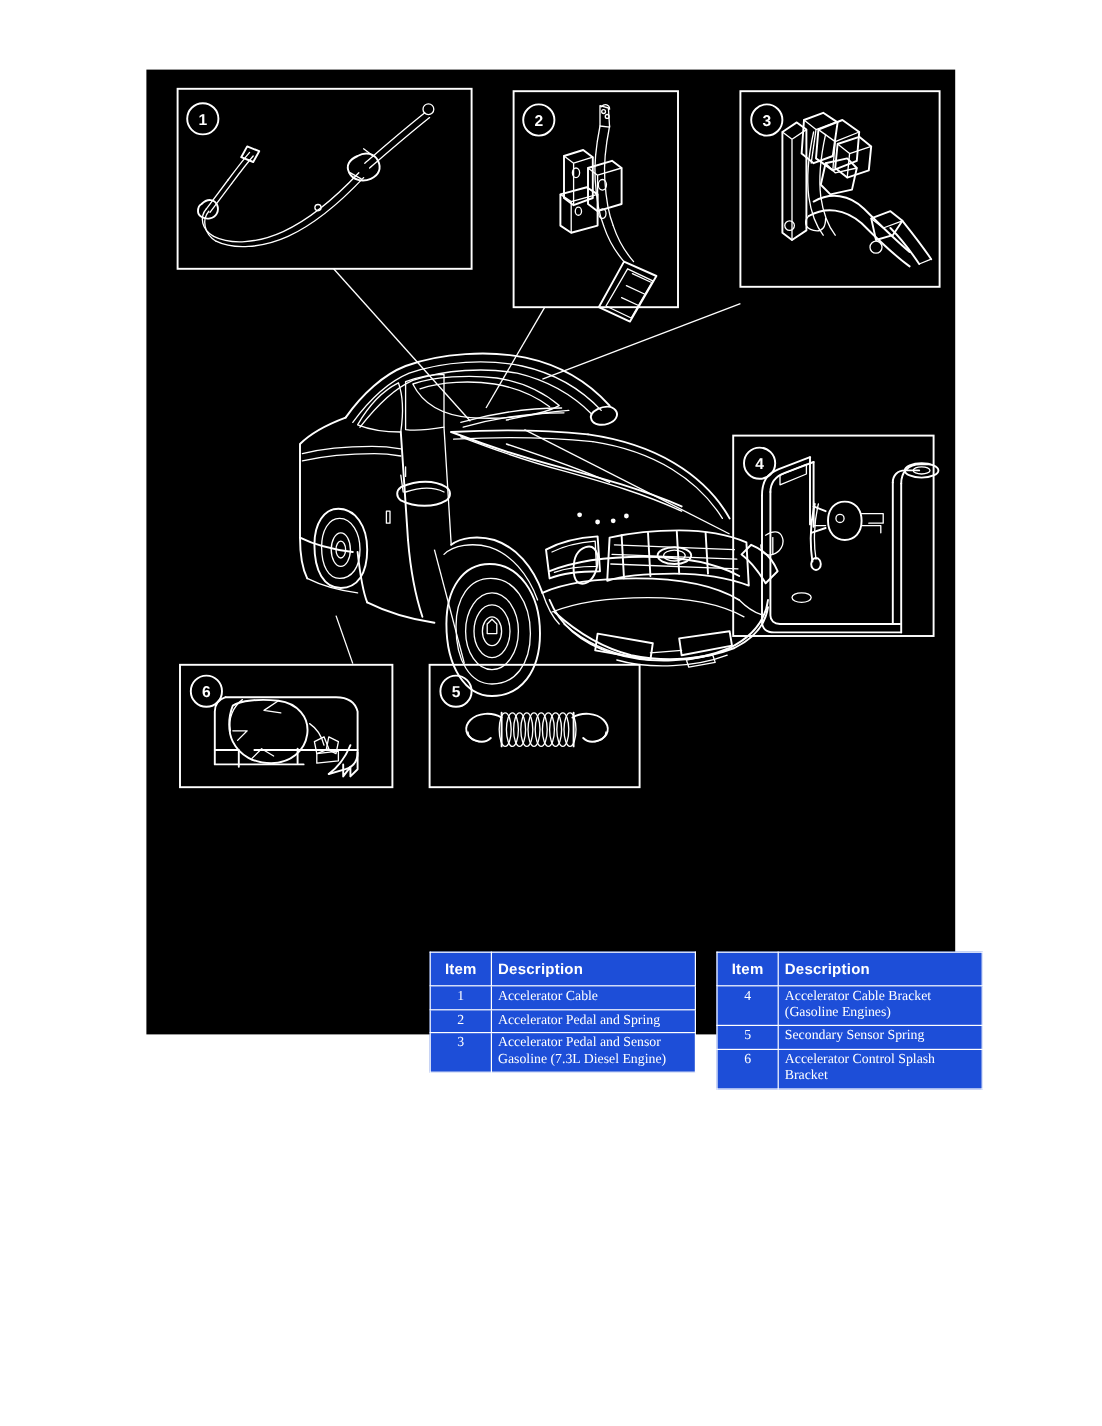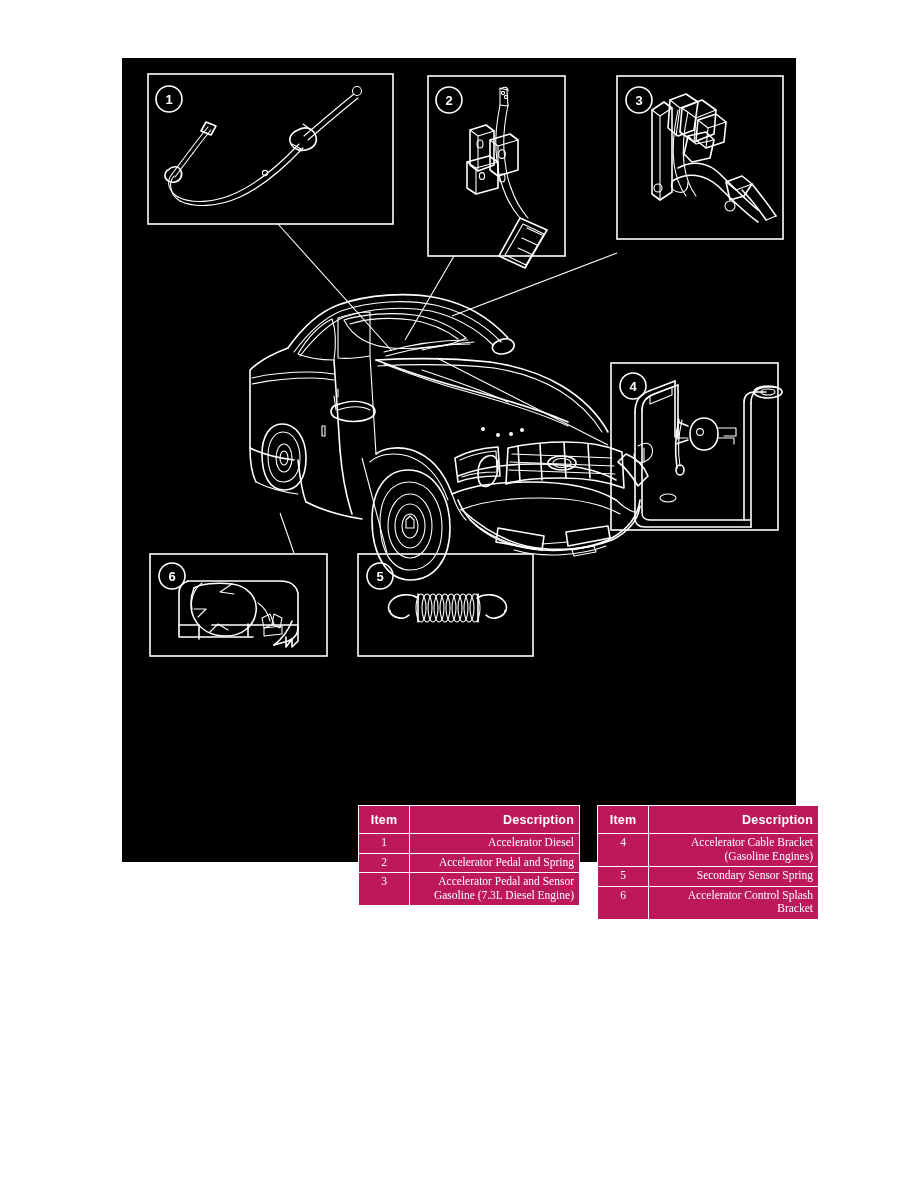--- a/index.html
+++ b/index.html
@@ -1,28 +1,28 @@
 <!DOCTYPE html>
 <html><head>
 <meta charset="utf-8">
 <style>
   html,body{margin:0;padding:0;background:#ffffff;}
   body{width:918px;height:1188px;position:relative;
        font-family:"Liberation Serif",serif;}
   #page{position:absolute;left:0;top:0;width:918px;height:1188px;background:#fff;}
   #plate{position:absolute;left:122px;top:58px;width:674px;height:804px;background:#000;}
   #plate svg{display:block;}
-  .tbl{position:absolute;border-collapse:collapse;background:#be185d;margin-top:12px;}
+  .tbl{position:absolute;border-collapse:collapse;background:#1d4ed8;}
   .tbl td,.tbl th{border:1px solid #ffffff;color:#ffffff;
       vertical-align:top;padding:2px 5px 3px 5px;}
   .tbl th{font-family:"Liberation Sans",sans-serif;font-weight:bold;
       font-size:12.5px;letter-spacing:.2px;padding-top:7px;padding-bottom:6px;}
   .tbl td{font-family:"Liberation Serif",serif;font-size:11.5px;line-height:1.18;}
   .c-item{width:42px;text-align:center;}
-  .c-desc{width:172px;text-align:right;}
+  .c-desc{width:172px;text-align:left;}
   td.c-item{text-align:center;}
   #tblL{left:236px;top:735px;width:222px;}
   #tblR{left:475px;top:735px;width:222px;}
   #plateid{position:absolute;left:724px;top:689px;color:#fff;
       font-family:"Liberation Sans",sans-serif;font-weight:bold;
       font-size:11px;letter-spacing:.4px;}
 </style>
 </head>
 <body>
 
@@ -386,21 +386,21 @@
     <table class="tbl" id="tblL">
       <thead>
         <tr>
           <th class="c-item">Item</th>
           <th class="c-desc">Description</th>
         </tr>
       </thead>
       <tbody>
         <tr>
           <td class="c-item">1</td>
-          <td class="c-desc">Accelerator Diesel</td>
+          <td class="c-desc">Accelerator Cable</td>
         </tr>
         <tr>
           <td class="c-item">2</td>
           <td class="c-desc">Accelerator Pedal and Spring</td>
         </tr>
         <tr>
           <td class="c-item">3</td>
           <td class="c-desc">Accelerator Pedal and Sensor Gasoline (7.3L Diesel Engine)</td>
         </tr>
       </tbody>

